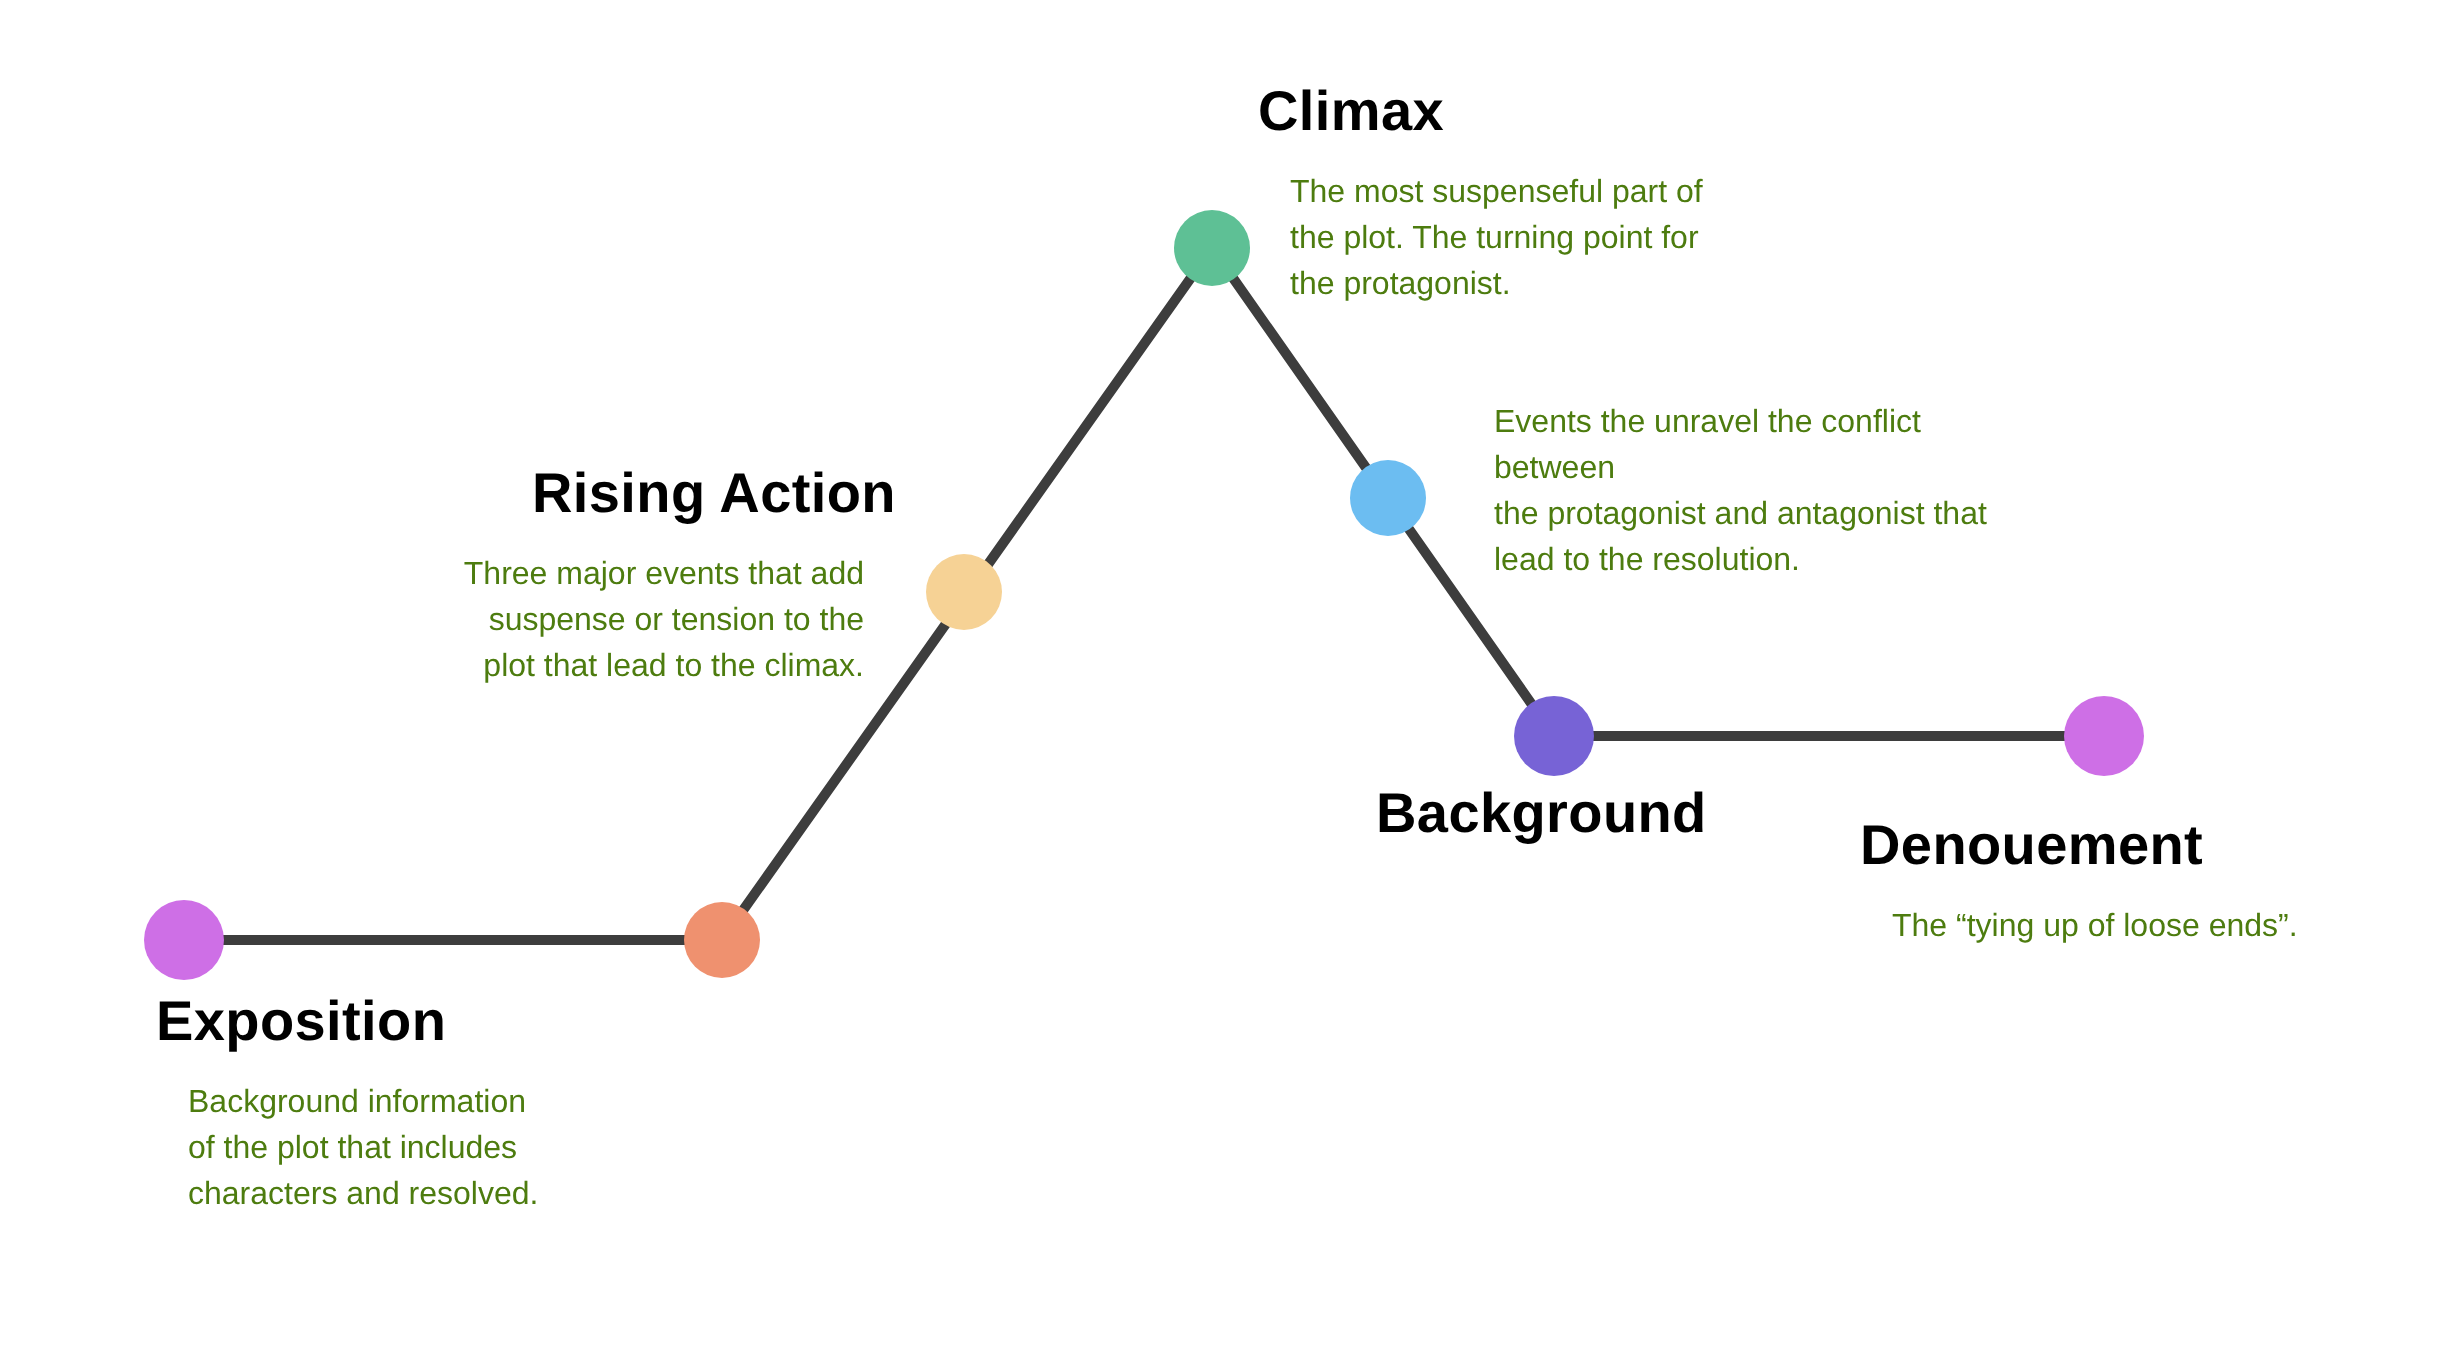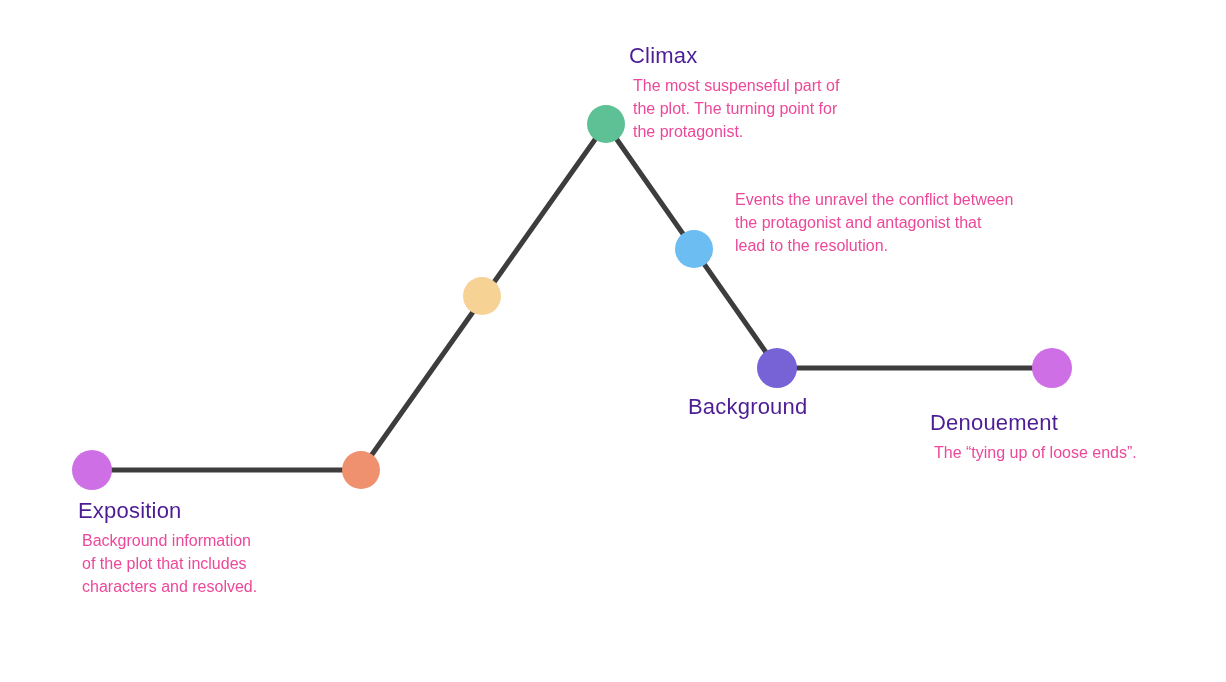--- a/index.html
+++ b/index.html
@@ -19,32 +19,32 @@
     position: absolute;
     left: 0;
     top: 0;
   }
   .node-label {
     position: absolute;
     color: #414042;
   }
   .node-label h2 {
     margin: 0 0 5px 0;
-    font-size: 22px;
+    font-size: 28px;
     line-height: 26px;
-    font-weight: 400;
-    color: #4c1d95;
+    font-weight: 700;
+    color: #000000;
     letter-spacing: 0.2px;
   }
   .node-label p {
-    margin: 4px;
+    margin: 16px;
     font-size: 16px;
     line-height: 23px;
     font-weight: 400;
-    color: #ec4899;
+    color: #4d7c0f;
     white-space: pre-line;
   }
   .align-right { text-align: right; }
 
   
   .pos-exposition      { left: 78px;  top: 498px; width: 230px; }
   .pos-initial-incident{ left: 385px; top: 475px; width: 230px; }
   .pos-rising-action   { right: 778px; top: 234px; width: 260px; }
   .pos-climax          { left: 629px; top: 43px;  width: 250px; }
   .pos-falling-action  { left: 731px; top: 184px; width: 310px; }
@@ -69,20 +69,26 @@
   </svg>
 
   <div class="node-label pos-exposition">
     <h2>Exposition</h2>
     <p>Background information
 of the plot that includes
 characters and resolved.</p>
   </div>
 
 
+  <div class="node-label pos-rising-action align-right">
+    <h2>Rising Action</h2>
+    <p>Three major events that add
+suspense or tension to the
+plot that lead to the climax.</p>
+  </div>
 
   <div class="node-label pos-climax">
     <h2>Climax</h2>
     <p>The most suspenseful part of
 the plot. The turning point for
 the protagonist.</p>
   </div>
 
   <div class="node-label pos-falling-action">
     <p>Events the unravel the conflict between

